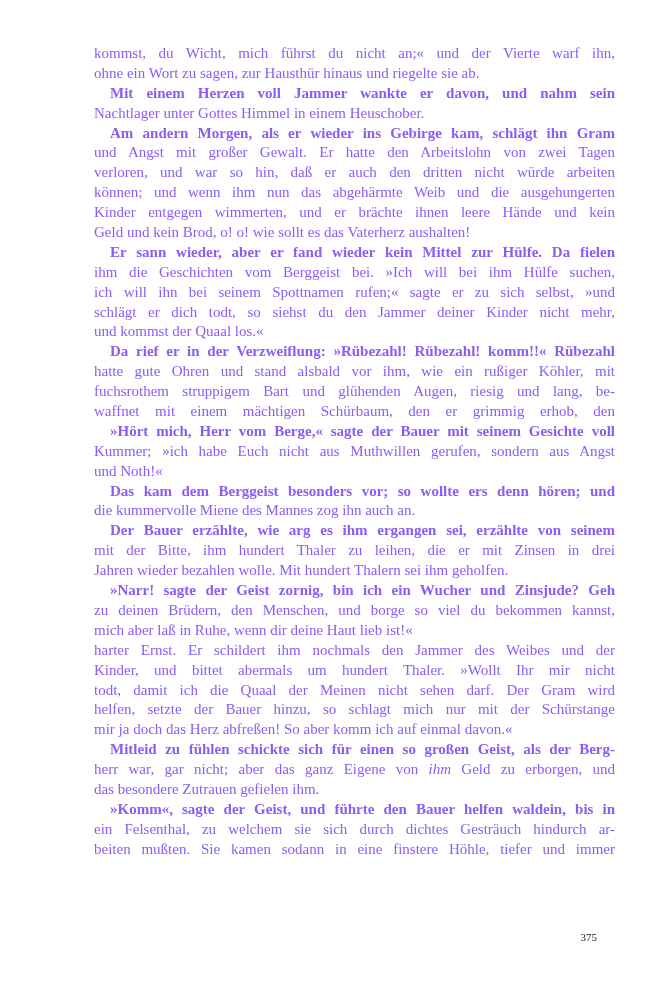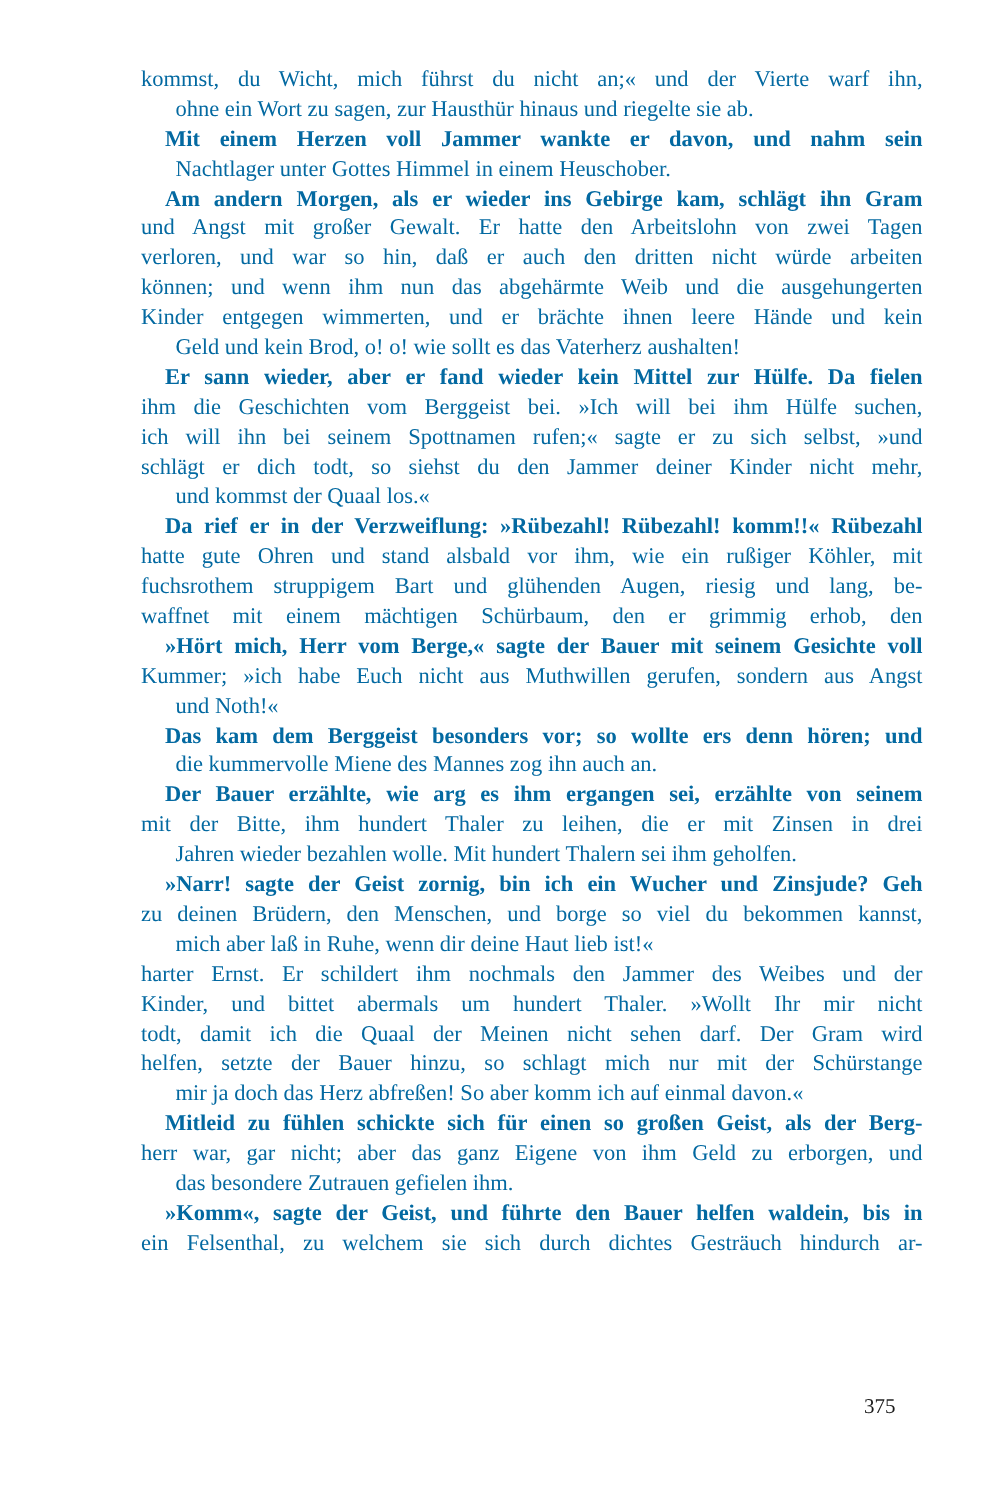--- a/index.html
+++ b/index.html
@@ -12,52 +12,52 @@
     width: 660px;
     height: 990px;
     background: #ffffff;
     overflow: hidden;
   }
   .text-column {
     position: absolute;
     left: 94px;
     top: 44px;
     width: 521px;
-    color: #0369a1;
+    color: #8b5cf6;
   }
   .line {
     font-family: "Liberation Serif", "DejaVu Serif", serif;
     font-size: 15px;
     line-height: 19.9px;
     height: 19.9px;
     white-space: normal;
     text-align: justify;
     text-align-last: justify;
     -moz-text-align-last: justify;
   }
   .line.ind {
     padding-left: 16px;
     font-weight: bold;
   }
   .line.end {
     text-align-last: left;
-    margin-left: 23px;
     -moz-text-align-last: left;
   }
   .it {
+    font-style: italic;
     margin-top: 20px;
   }
   .folio {
     position: absolute;
     left: 94px;
     top: 931px;
     width: 503px;
     text-align: right;
     font-family: "Liberation Serif", "DejaVu Serif", serif;
-    font-size: 14px;
+    font-size: 11px;
     color: #1b1b1b;
   }
 </style>
 </head>
 <body>
 
 <div class="page">
   <div class="text-column">
     <div class="line">kommst, du Wicht, mich führst du nicht an;« und der Vierte warf ihn,</div>
     <div class="line end">ohne ein Wort zu sagen, zur Hausthür hinaus und riegelte sie ab.</div>
@@ -94,15 +94,16 @@
     <div class="line">todt, damit ich die Quaal der Meinen nicht sehen darf. Der Gram wird</div>
     <div class="line">helfen, setzte der Bauer hinzu, so schlagt mich nur mit der Schürstange</div>
     <div class="line end">mir ja doch das Herz abfreßen! So aber komm ich auf einmal davon.«</div>
     <div class="line ind">Mitleid zu fühlen schickte sich für einen so großen Geist, als der Berg-</div>
     <div class="line">
       <span>herr war, gar nicht; aber das ganz Eigene von </span><span class="it">ihm</span><span> Geld zu erborgen, und</span>
     </div>
     <div class="line end">das besondere Zutrauen gefielen ihm.</div>
     <div class="line ind">»Komm«, sagte der Geist, und führte den Bauer helfen waldein, bis in</div>
     <div class="line">ein Felsenthal, zu welchem sie sich durch dichtes Gesträuch hindurch ar-</div>
+    <div class="line">beiten mußten. Sie kamen sodann in eine finstere Höhle, tiefer und immer</div>
   </div>
   <div class="folio">375</div>
 </div>
 
 </body></html>

